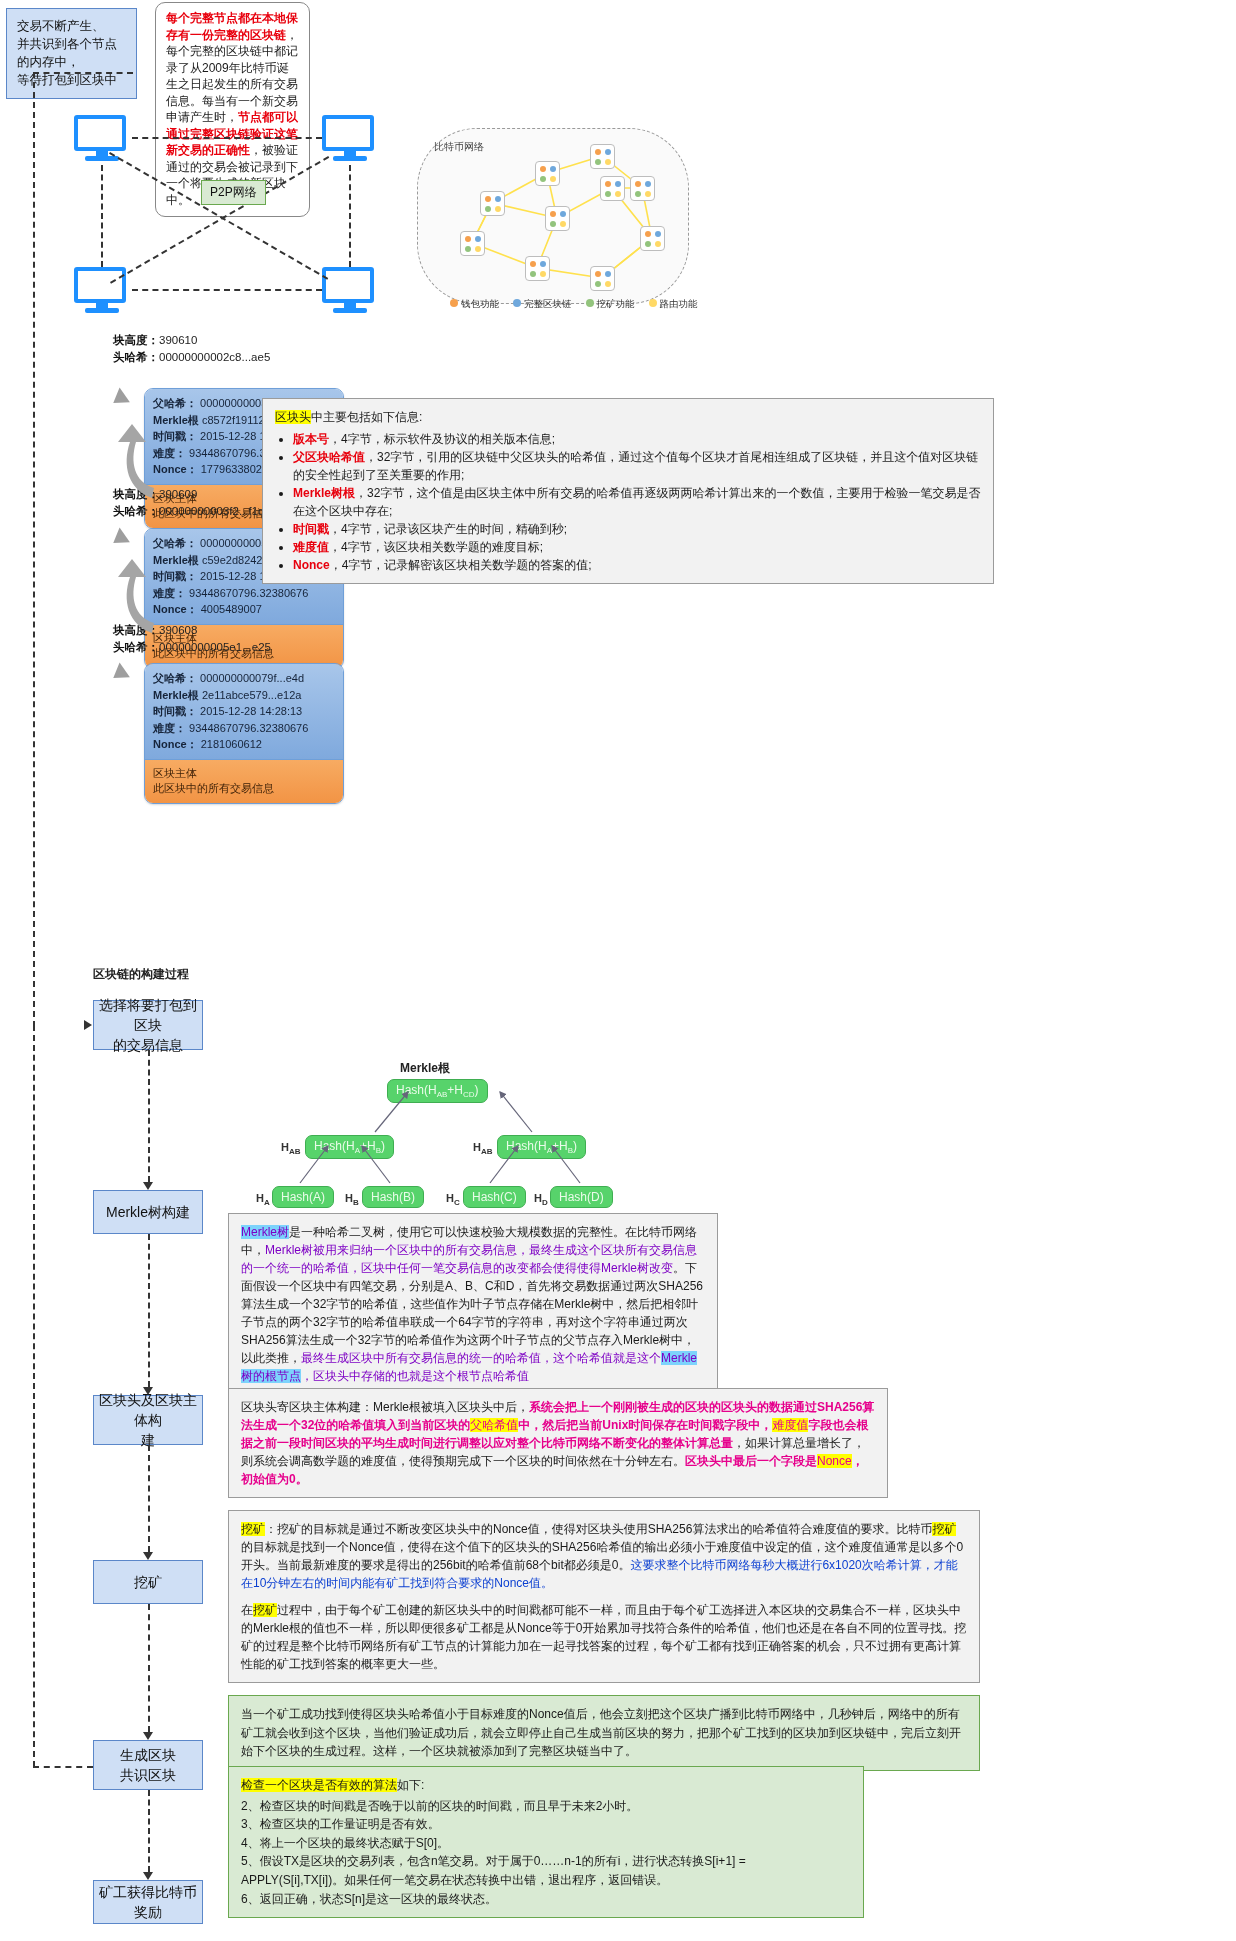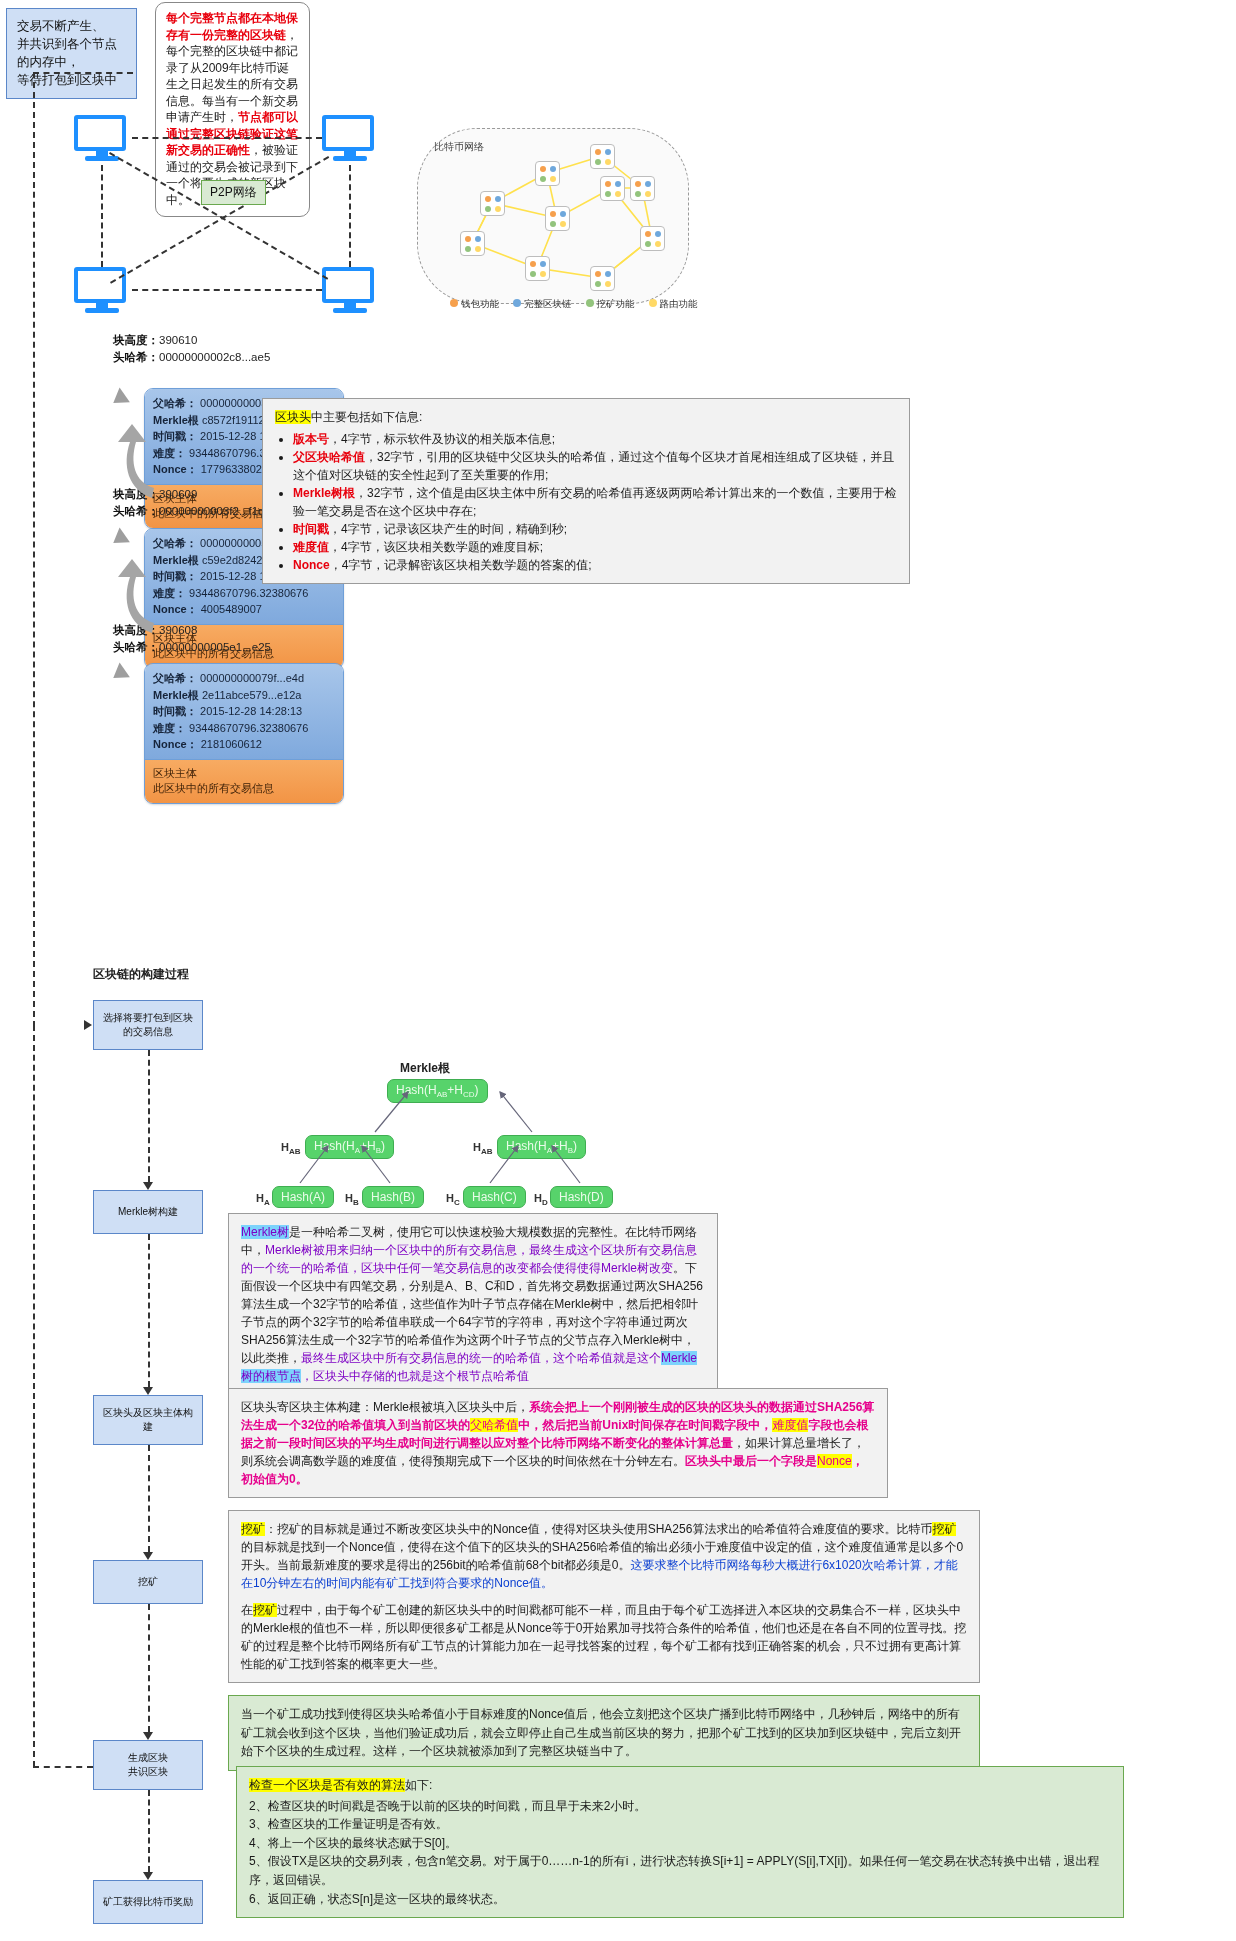--- a/index.html
+++ b/index.html
@@ -91,21 +91,21 @@
   }
   .arrow-gray {
     width:0;height:0;border-top:9px solid transparent;border-bottom:9px solid transparent;
     border-right:14px solid #9e9e9e; position:absolute;
   }
 
   
   .flow-box {
     width:110px; background:#cfdff5; border:1px solid #5b87c9;
     display:flex; align-items:center; justify-content:center; text-align:center;
-    font-size:10px; line-height:1.45; color:#111; padding:5px;
+    font-size:14px; line-height:1.45; color:#111; padding:5px;
   }
   .flow-title { font-size:12px; font-weight:bold; color:#222; }
   .arr-head {
     width:0;height:0;border-left:5px solid transparent;border-right:5px solid transparent;
     border-top:8px solid #333; position:absolute;
   }
   .arr-head-r {
     width:0;height:0;border-top:5px solid transparent;border-bottom:5px solid transparent;
     border-left:8px solid #333; position:absolute;
   }
@@ -308,21 +308,21 @@
 <svg class="abs" style="left:110px; top:380px; width:60px; height:330px;">
   <g fill="#a5a5a5">
     <path d="M42 118 C18 110 12 85 20 62 L8 62 L22 44 L36 62 L26 62 C20 82 24 102 44 108 Z"></path>
     <path d="M42 253 C18 245 12 220 20 197 L8 197 L22 179 L36 197 L26 197 C20 217 24 237 44 243 Z"></path>
   </g>
 </svg>
 <div class="abs arrow-gray" style="left:112px; top:390px; transform:rotate(-35deg);"></div>
 <div class="abs arrow-gray" style="left:112px; top:530px; transform:rotate(-35deg);"></div>
 <div class="abs arrow-gray" style="left:112px; top:665px; transform:rotate(-35deg);"></div>
 
-<div class="abs note-gray" style="left:262px; top:398px; width:648px; min-height:96px;">
+<div class="abs note-gray" style="left:262px; top:398px; width:732px; min-height:96px;">
   <div style="margin-bottom:4px;">
     <span class="hl">区块头</span><span>中主要包括如下信息:</span>
   </div>
   <ul id="bh-list" style="margin:0; padding-left:18px; list-style:disc;">
       <li><span class="red">版本号</span><span>，4字节，标示软件及协议的相关版本信息;</span></li>
       <li><span class="red">父区块哈希值</span><span>，32字节，引用的区块链中父区块头的哈希值，通过这个值每个区块才首尾相连组成了区块链，并且这个值对区块链的安全性起到了至关重要的作用;</span></li>
       <li><span class="red">Merkle树根</span><span>，32字节，这个值是由区块主体中所有交易的哈希值再逐级两两哈希计算出来的一个数值，主要用于检验一笔交易是否在这个区块中存在;</span></li>
       <li><span class="red">时间戳</span><span>，4字节，记录该区块产生的时间，精确到秒;</span></li>
       <li><span class="red">难度值</span><span>，4字节，该区块相关数学题的难度目标;</span></li>
       <li><span class="red">Nonce</span><span>，4字节，记录解密该区块相关数学题的答案的值;</span></li>
@@ -415,21 +415,21 @@
 
 <div class="abs note-gray" style="left:228px; top:1510px; width:752px;">
   <div id="mining-text-1"><span class="hl">挖矿</span><span>：挖矿的目标就是通过不断改变区块头中的Nonce值，使得对区块头使用SHA256算法求出的哈希值符合难度值的要求。比特币</span><span class="hl">挖矿</span><span>的目标就是找到一个Nonce值，使得在这个值下的区块头的SHA256哈希值的输出必须小于难度值中设定的值，这个难度值通常是以多个0开头。当前最新难度的要求是得出的256bit的哈希值前68个bit都必须是0。</span><span class="blue">这要求整个比特币网络每秒大概进行6x1020次哈希计算，才能在10分钟左右的时间内能有矿工找到符合要求的Nonce值。</span></div>
   <div id="mining-text-2" style="margin-top:9px;"><span>在</span><span class="hl">挖矿</span><span>过程中，由于每个矿工创建的新区块头中的时间戳都可能不一样，而且由于每个矿工选择进入本区块的交易集合不一样，区块头中的Merkle根的值也不一样，所以即便很多矿工都是从Nonce等于0开始累加寻找符合条件的哈希值，他们也还是在各自不同的位置寻找。挖矿的过程是整个比特币网络所有矿工节点的计算能力加在一起寻找答案的过程，每个矿工都有找到正确答案的机会，只不过拥有更高计算性能的矿工找到答案的概率更大一些。</span></div>
 </div>
 
 <div class="abs note-green" style="left:228px; top:1695px; width:752px;">
   <span id="generate-text"><span>当一个矿工成功找到使得区块头哈希值小于目标难度的Nonce值后，他会立刻把这个区块广播到比特币网络中，几秒钟后，网络中的所有矿工就会收到这个区块，当他们验证成功后，就会立即停止自己生成当前区块的努力，把那个矿工找到的区块加到区块链中，完后立刻开始下个区块的生成过程。这样，一个区块就被添加到了完整区块链当中了。</span></span>
 </div>
 
-<div class="abs note-green" style="left:236px; top:1766px; width:888px;">
+<div class="abs note-green" style="left:228px; top:1766px; width:636px;">
   <div style="margin-bottom:2px;">
     <span class="hl">检查一个区块是否有效的算法</span><span>如下:</span>
   </div>
   <div id="validate-steps">
       <div>2、检查区块的时间戳是否晚于以前的区块的时间戳，而且早于未来2小时。</div>
       <div>3、检查区块的工作量证明是否有效。</div>
       <div>4、将上一个区块的最终状态赋于S[0]。</div>
       <div>5、假设TX是区块的交易列表，包含n笔交易。对于属于0……n-1的所有i，进行状态转换S[i+1] = APPLY(S[i],TX[i])。如果任何一笔交易在状态转换中出错，退出程序，返回错误。</div>
       <div>6、返回正确，状态S[n]是这一区块的最终状态。</div>
     </div>

